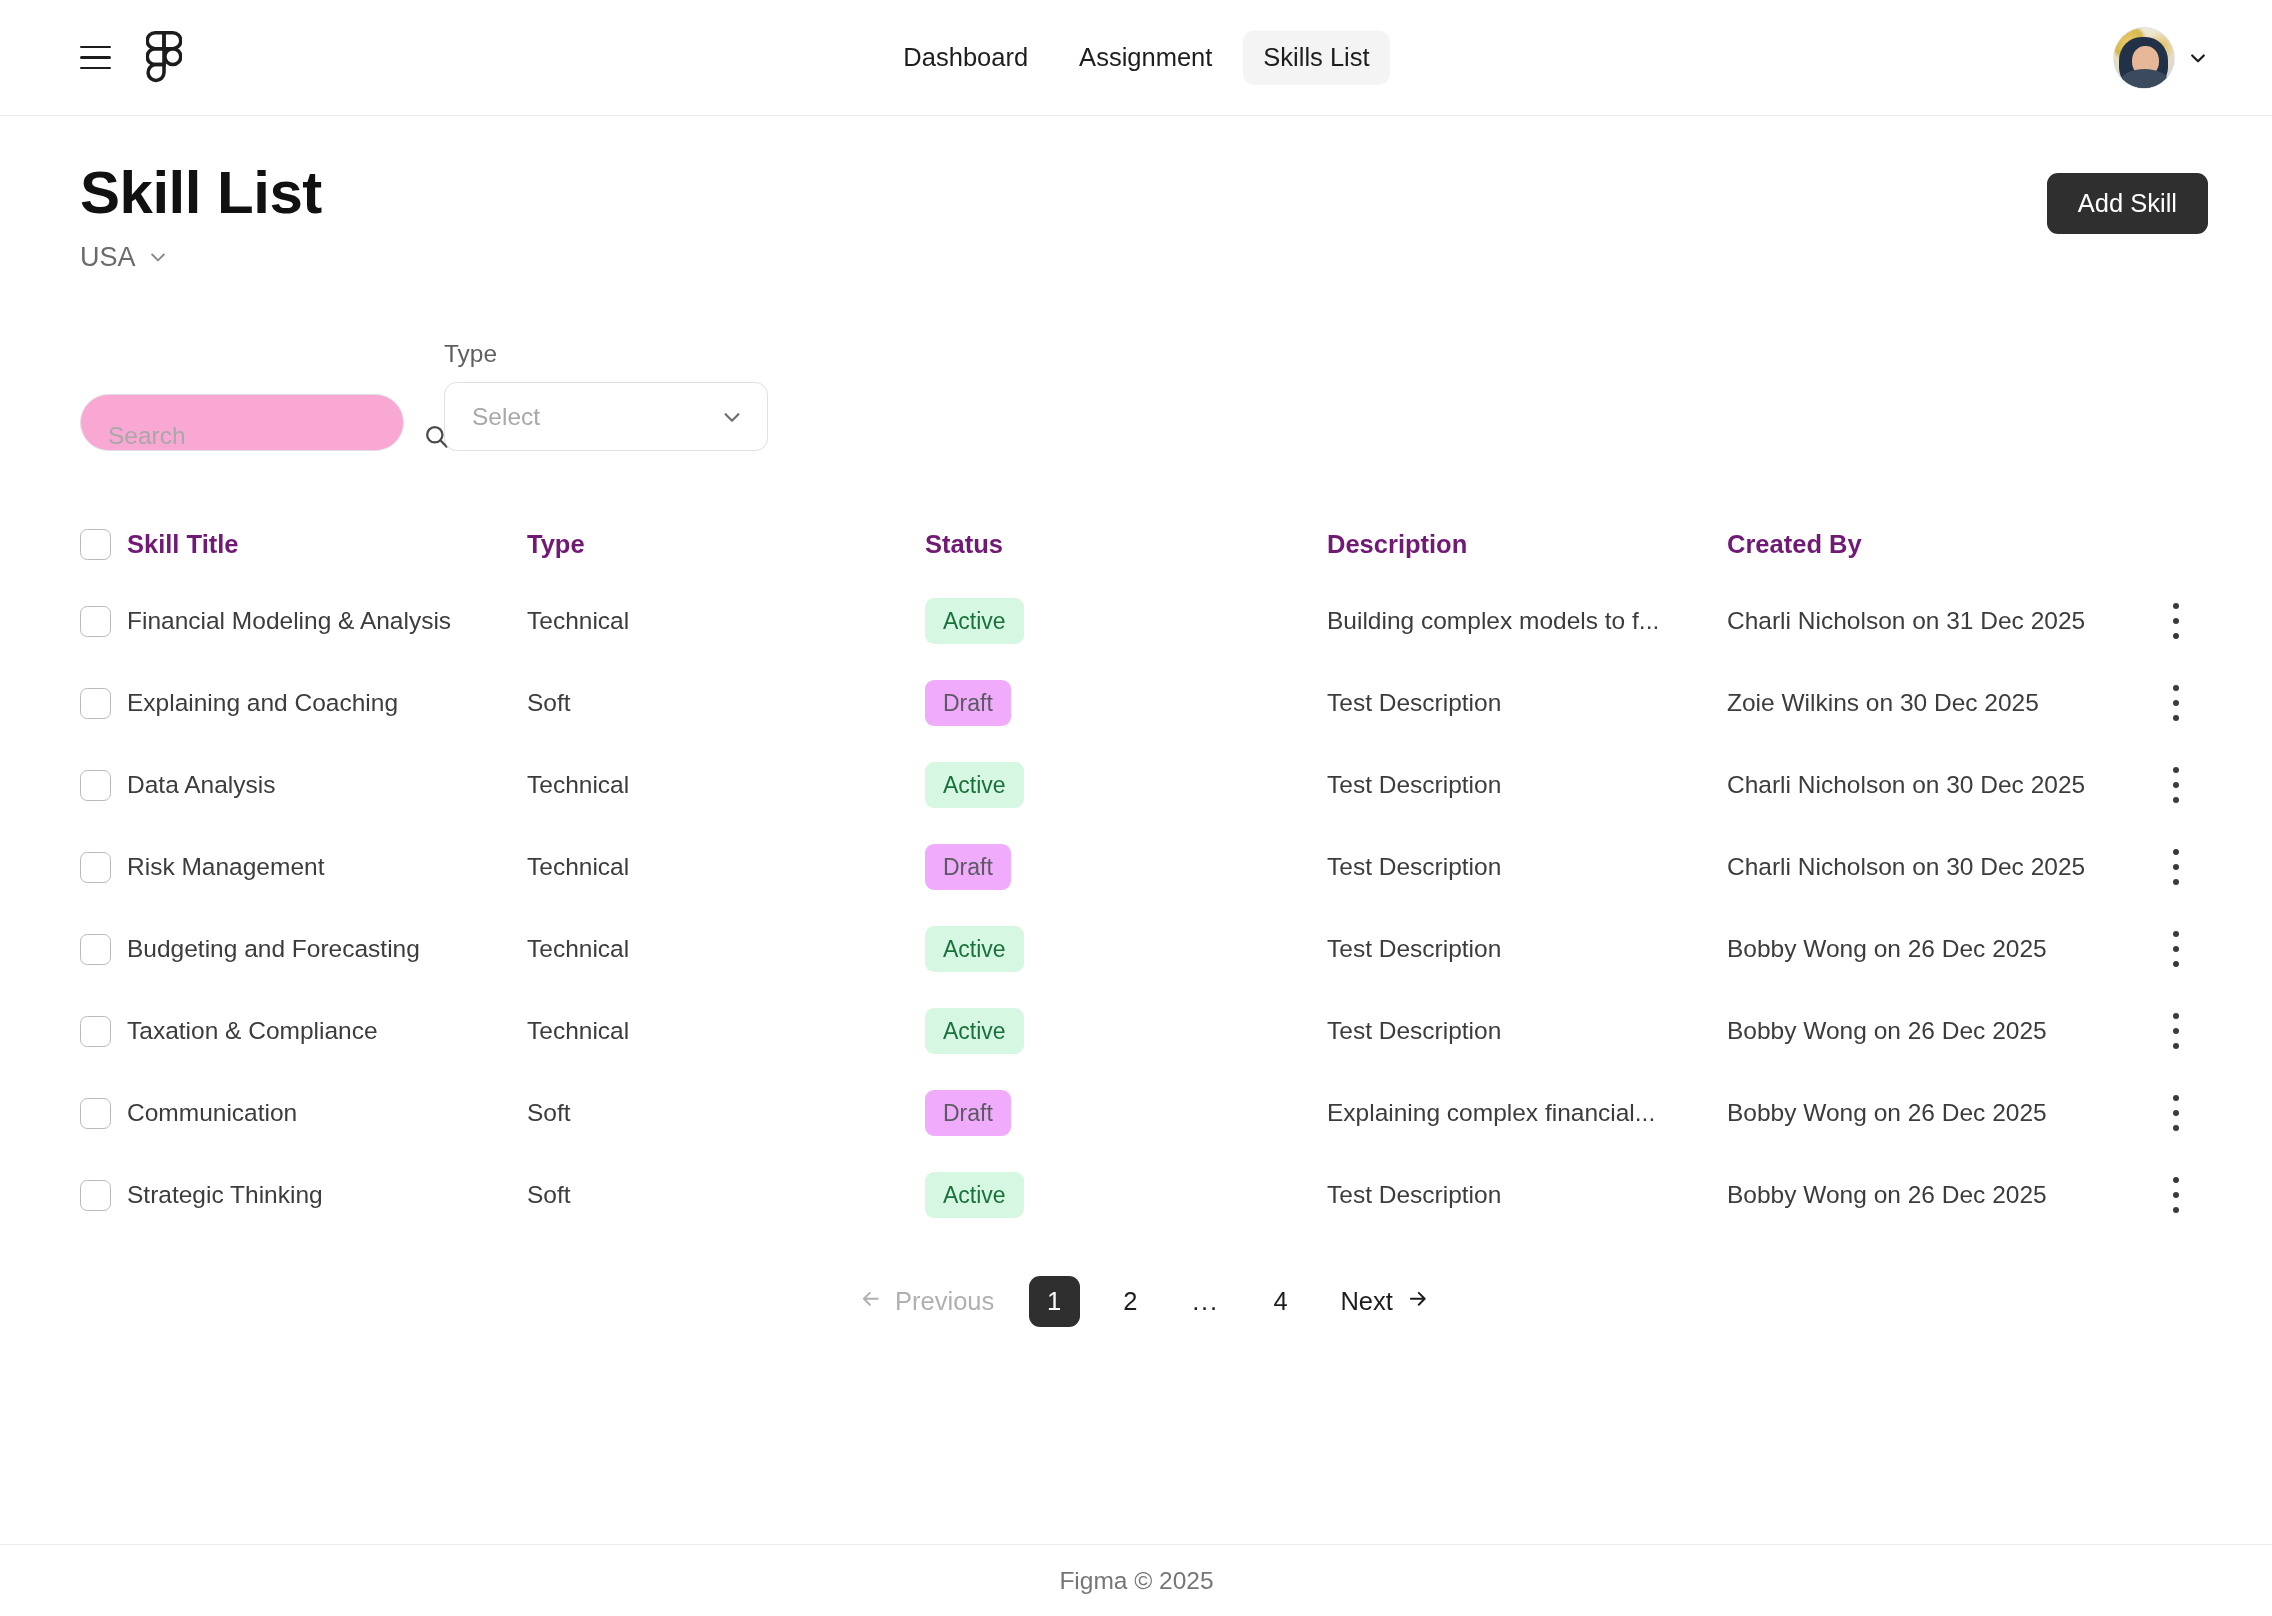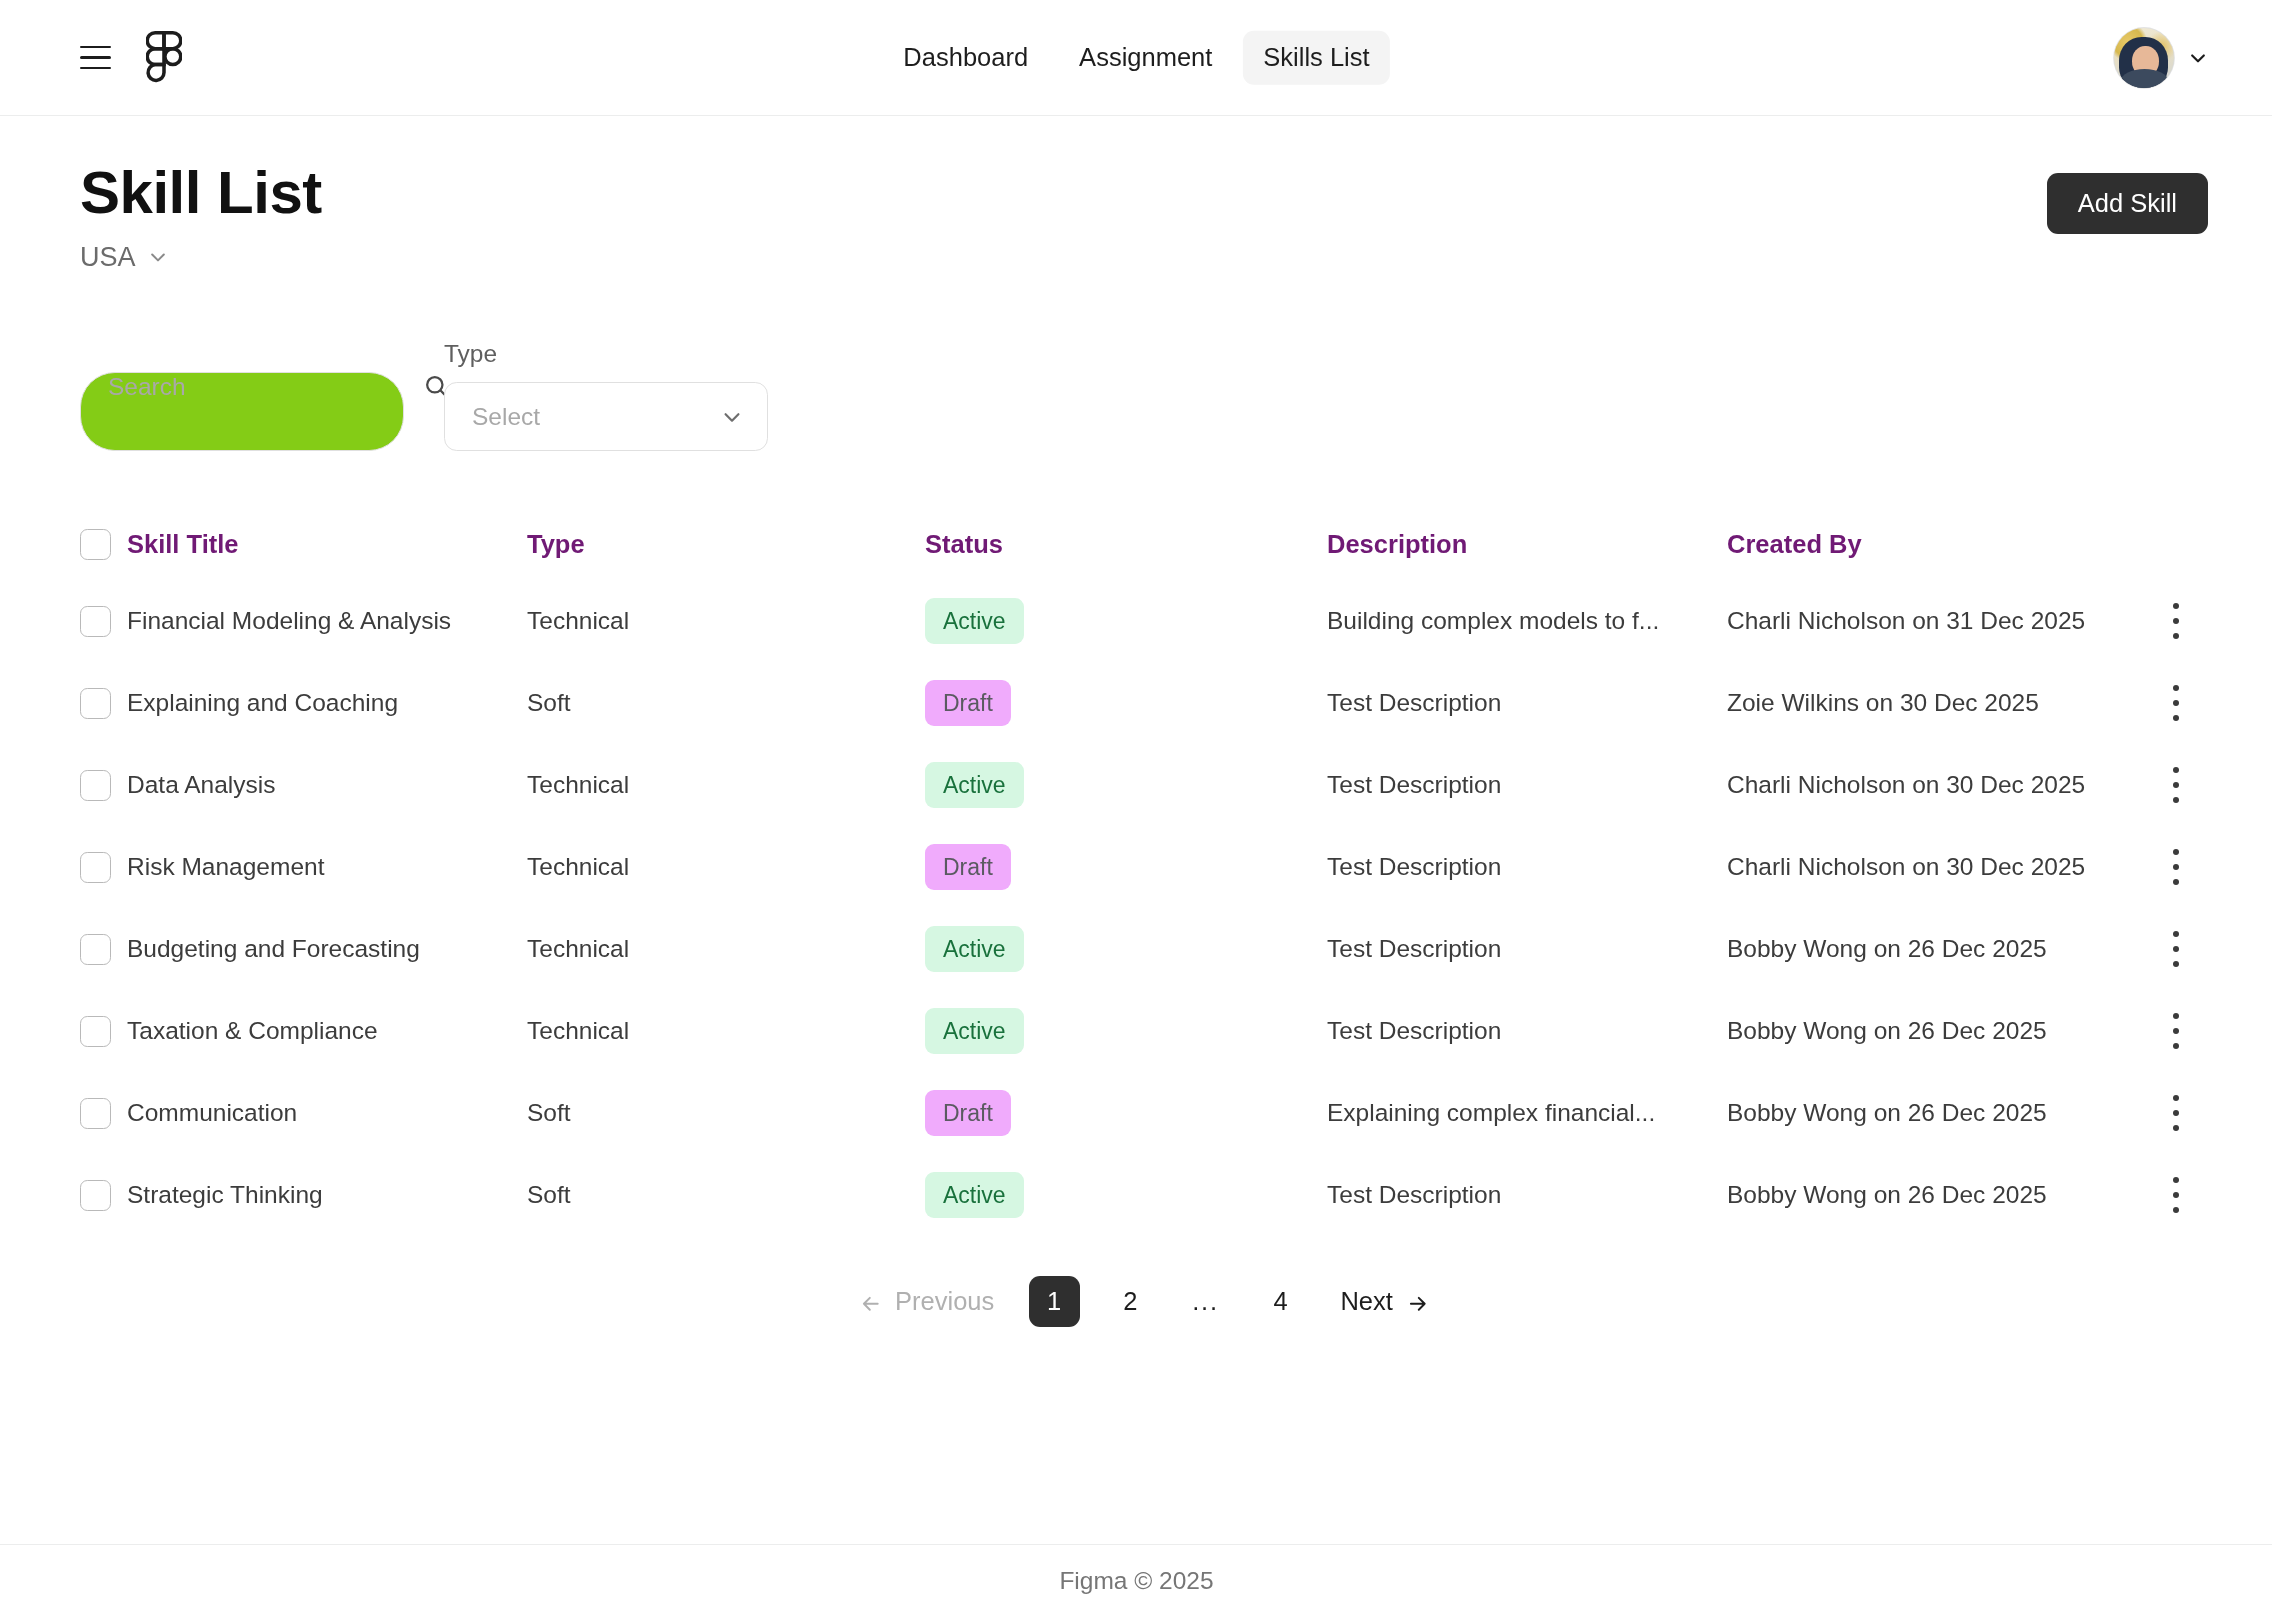--- a/index.html
+++ b/index.html
@@ -62,22 +62,22 @@
     background:#2f2f2f; color:#ffffff; font-size:25.5px;
     padding:18px 31px; border-radius:11px; border:none;
     cursor:pointer; line-height:1; white-space:nowrap;
     margin-top:14.5px;
   }
 
   
   .filters { display:flex; align-items:flex-end; gap:40px; margin-top:67px; }
   .filter-search { width:324px; }
   .search-wrap {
-    height:79px; border:0.9px solid #e0e0e0; border-radius:35px;
-    display:flex; align-items:flex-start; padding:0 25.5px 0 27px; background:#84cc16;
+    height:57px; border:0.9px solid #e0e0e0; border-radius:35px;
+    display:flex; align-items:flex-end; padding:0 25.5px 0 27px; background:#f9a8d4;
   }
   .search-wrap input {
     flex:1 1 auto; border:none; outline:none; font-size:24.5px;
     color:#333; font-family:inherit; background:transparent;
   }
   .search-wrap input::placeholder { color:#a8a8a8; }
   .search-icon { width:27px; height:27px; flex:0 0 27px; cursor:pointer; }
 
   .filter-type { width:324px; }
   .field-label { font-size:24.5px; color:#5f5f5f; margin-bottom:14.5px; display:block; }
@@ -120,21 +120,21 @@
   .badge.draft  { background:#f0abfc; color:#5a5a61; }
 
   .kebab { width:7.3px; height:36px; display:flex; flex-direction:column; justify-content:space-between; align-items:center; cursor:pointer; }
   .kebab i { width:6.4px; height:6.4px; border-radius:50%; background:#3b3b3b; display:block; }
 
   
   .pagination {
     display:flex; align-items:center; justify-content:center; gap:7.3px;
     margin-top:40px;
   }
-  .pg-nav { display:flex; align-items:flex-end; gap:12.7px; font-size:25.5px; color:#b0b0b0; padding:11px 18px; cursor:pointer; }
+  .pg-nav { display:flex; align-items:flex-start; gap:12.7px; font-size:25.5px; color:#b0b0b0; padding:11px 18px; cursor:pointer; }
   .pg-nav.enabled { color:#1d1d1d; }
   .pg-arrow { width:23.6px; height:23.6px; flex:0 0 23.6px; }
   .pg-num {
     min-width:51px; height:51px; padding:0 12.7px;
     display:flex; align-items:center; justify-content:center;
     font-size:25.5px; color:#1d1d1d; border-radius:11px; cursor:pointer;
     margin:0 9px;
   }
   .pg-num.active { background:#2f2f2f; color:#ffffff; }
   .pg-ellipsis { font-size:25.5px; color:#1d1d1d; margin:0 20px; letter-spacing:1.8px; }

